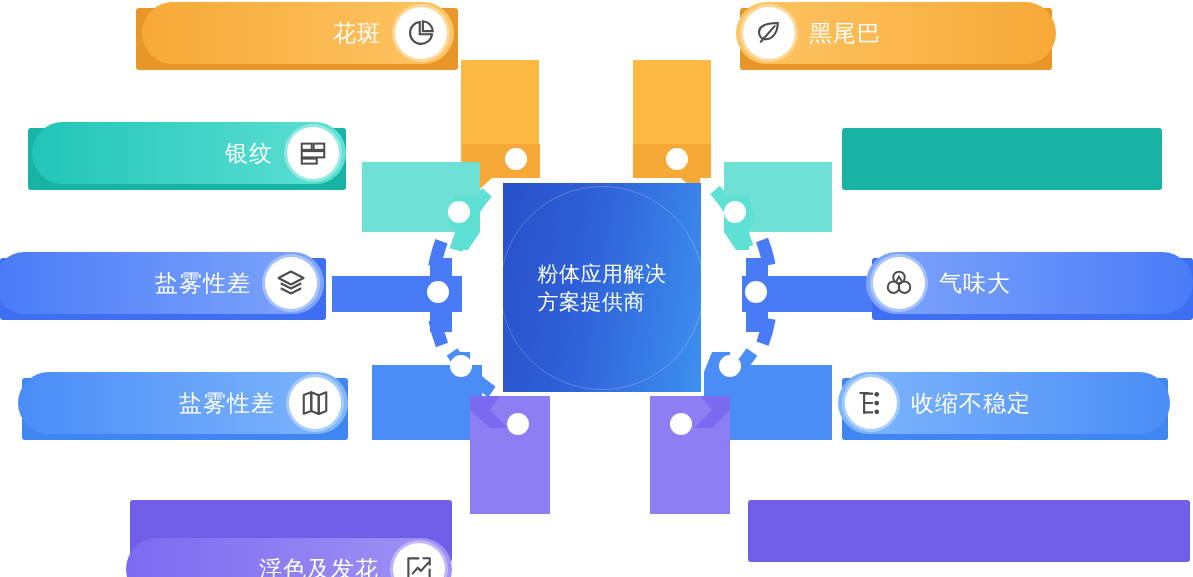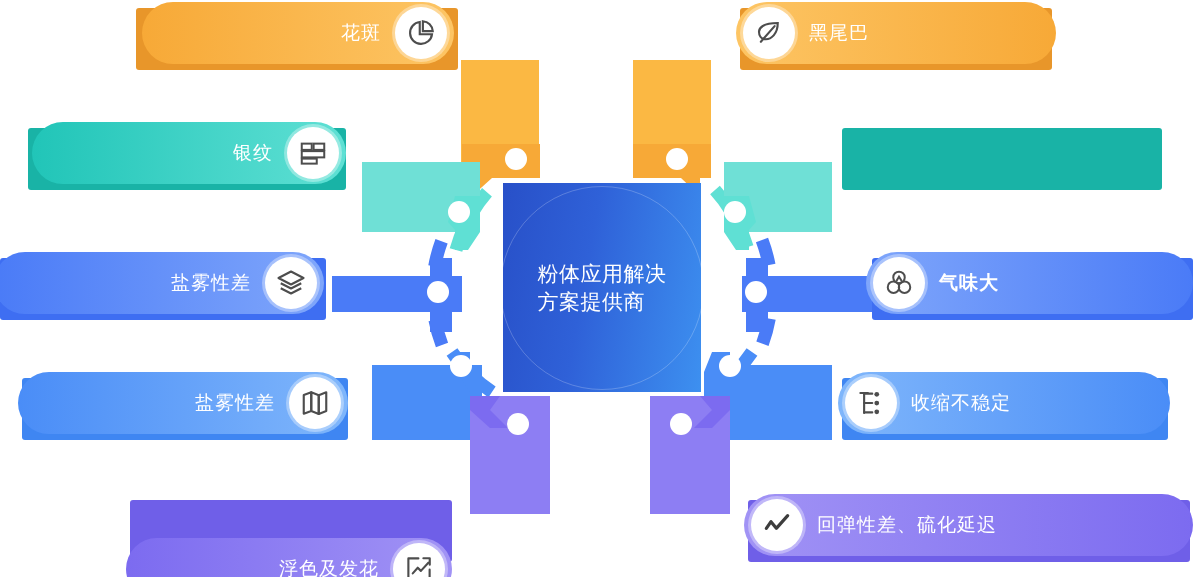--- a/index.html
+++ b/index.html
@@ -31,21 +31,21 @@
     color:#ffffff;font-size:21px;line-height:1.32;letter-spacing:.5px;
     text-align:left;white-space:pre-line;
   }
 
   
   .pill{
     position:absolute;z-index:4;height:62px;border-radius:31px;
     display:flex;align-items:center;box-sizing:border-box;
   }
   .pill .pill-text{
-    color:#ffffff;font-size:19px;letter-spacing:1px;white-space:nowrap;
+    color:#ffffff;font-size:23px;letter-spacing:1px;white-space:nowrap;
   }
   .pill.right{flex-direction:row;padding-left:7px;padding-right:26px;}
   .pill.left{flex-direction:row-reverse;padding-right:7px;padding-left:26px;}
   .pill.right .pill-text{margin-left:14px;}
   .pill.left  .pill-text{margin-right:14px;}
 
   .badge{
     width:52px;height:52px;min-width:52px;border-radius:50%;
     background:#ffffff;display:flex;align-items:center;justify-content:center;
     box-shadow:0 0 0 3px rgba(255,255,255,.35);
@@ -208,21 +208,21 @@
       <svg width="30" height="30" viewBox="0 0 24 24" fill="none" stroke="#4d4d4d" stroke-width="1.7" stroke-linejoin="round">
         <path d="M12 2.8 22 8l-10 5.2L2 8Z"></path>
         <path d="M3.8 12.2 12 16.4l8.2-4.2"></path>
         <path d="M3.8 16.2 12 20.4l8.2-4.2"></path>
       </svg>
     </div>
     <span class="pill-text">盐雾性差</span>
   </div>
 
   <div class="pill-slab c-blue-slab" style="left:872px;top:258px;width:321px;"></div>
-  <div class="pill right c-blue-r" style="left:866px;top:252px;width:327px;font-weight:bold;">
+  <div class="pill right c-blue-r" style="left:866px;top:252px;width:327px;">
     <div class="badge">
       <svg width="30" height="30" viewBox="0 0 24 24" fill="none" stroke="#4d4d4d" stroke-width="1.6">
         <circle cx="12" cy="7.5" r="4.6"></circle>
         <circle cx="7.6" cy="15.3" r="4.6"></circle>
         <circle cx="16.4" cy="15.3" r="4.6"></circle>
         <path d="M10.3 9.8 12 7l1.8 2.8" stroke-linecap="round"></path>
       </svg>
     </div>
     <span class="pill-text">气味大</span>
   </div>
@@ -262,22 +262,14 @@
       <svg width="30" height="30" viewBox="0 0 24 24" fill="none" stroke="#4d4d4d" stroke-width="1.7" stroke-linecap="round" stroke-linejoin="round">
         <path d="M20.5 12.5v8h-17v-17h8"></path>
         <path d="M7 15.5 11 11l2.5 2.5 6-6.5"></path>
         <path d="M15.5 3.4h5.1v5.1"></path>
       </svg>
     </div>
     <span class="pill-text">浮色及发花</span>
   </div>
 
   <div class="pill-slab c-purple-slab" style="left:748px;top:500px;width:442px;"></div>
-  <div class="pill right c-purple-r" style="left:744px;top:494px;width:449px;">
-    <div class="badge">
-      <svg width="32" height="32" viewBox="0 0 24 24" fill="none" stroke="#3d3d3d" stroke-width="2.4" stroke-linecap="round" stroke-linejoin="round">
-        <path d="M4 14.5 7.5 9.5 11.5 14.5 20 5"></path>
-      </svg>
-    </div>
-    <span class="pill-text">回弹性差、硫化延迟</span>
-  </div>
 
 </div>
 
 </body></html>

